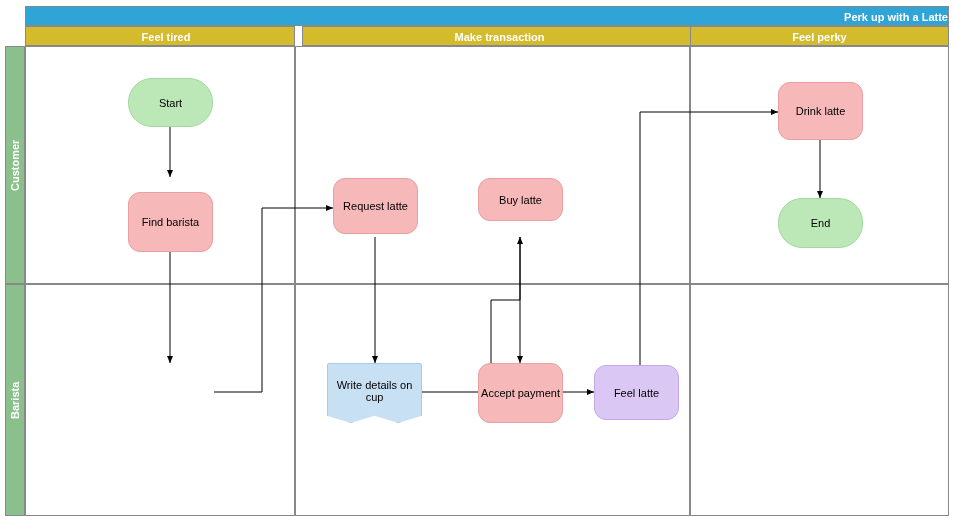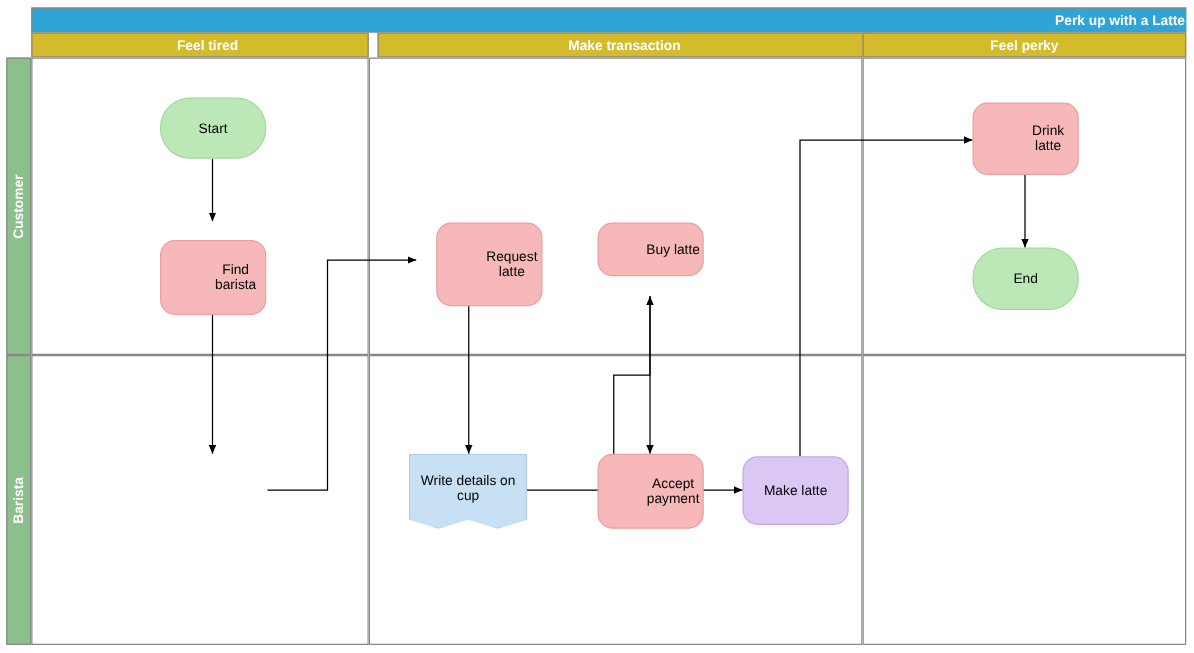--- a/index.html
+++ b/index.html
@@ -72,21 +72,20 @@
   }
   .terminator {
     background: #bce8b8;
     border: 1px solid #a3d89e;
     border-radius: 24px;
   }
   .process {
     background: #f6b8b8;
     border: 1px solid #e8a0a0;
     border-radius: 12px;
-    padding-left: 36px;
   }
   .doc {
     background: #c7e0f4;
     border: 1px solid #a8cbe8;
     border-radius: 2px;
     clip-path: polygon(0 0, 100% 0, 100% 88%, 75% 100%, 50% 88%, 25% 100%, 0 88%);
     padding-bottom: 5px;
   }
   .purple {
     background: #dbc7f4;
@@ -144,21 +143,21 @@
 
     <path d="M562 392 L594 392" stroke="#000" fill="none" marker-end="url(#arrow)"></path>
 
     <path d="M640 365 L640 112 L778 112" stroke="#000" fill="none" marker-end="url(#arrow)"></path>
 
     <path d="M820 140 L820 198" stroke="#000" fill="none" marker-end="url(#arrow)"></path>
   </svg>
 
   <div class="node terminator" style="left:128px; top:78px; width:85px; height:49px;">Start</div>
   <div class="node process" style="left:128px; top:178px; width:85px; height:60px;margin-top:14px;">Find barista</div>
-  <div class="node process" style="left:333px; top:178px; width:85px; height:67px;margin-left:16px;">Request latte</div>
+  <div class="node process" style="left:333px; top:178px; width:85px; height:56px;">Request latte</div>
   <div class="node doc" style="left:327px; top:363px; width:95px; height:60px;">Write details on cup</div>
   <div class="node process" style="left:478px; top:178px; width:85px; height:43px;">Buy latte</div>
   <div class="node process" style="left:478px; top:363px; width:85px; height:60px;">Accept payment</div>
-  <div class="node purple" style="left:594px; top:365px; width:85px; height:55px;">Make latte</div>
+  <div class="node purple" style="left:594px; top:365px; width:85px; height:55px;">Feel latte</div>
   <div class="node process" style="left:778px; top:82px; width:85px; height:58px;">Drink latte</div>
   <div class="node terminator" style="left:778px; top:198px; width:85px; height:50px;">End</div>
 
 </div>
 
 </body></html>

